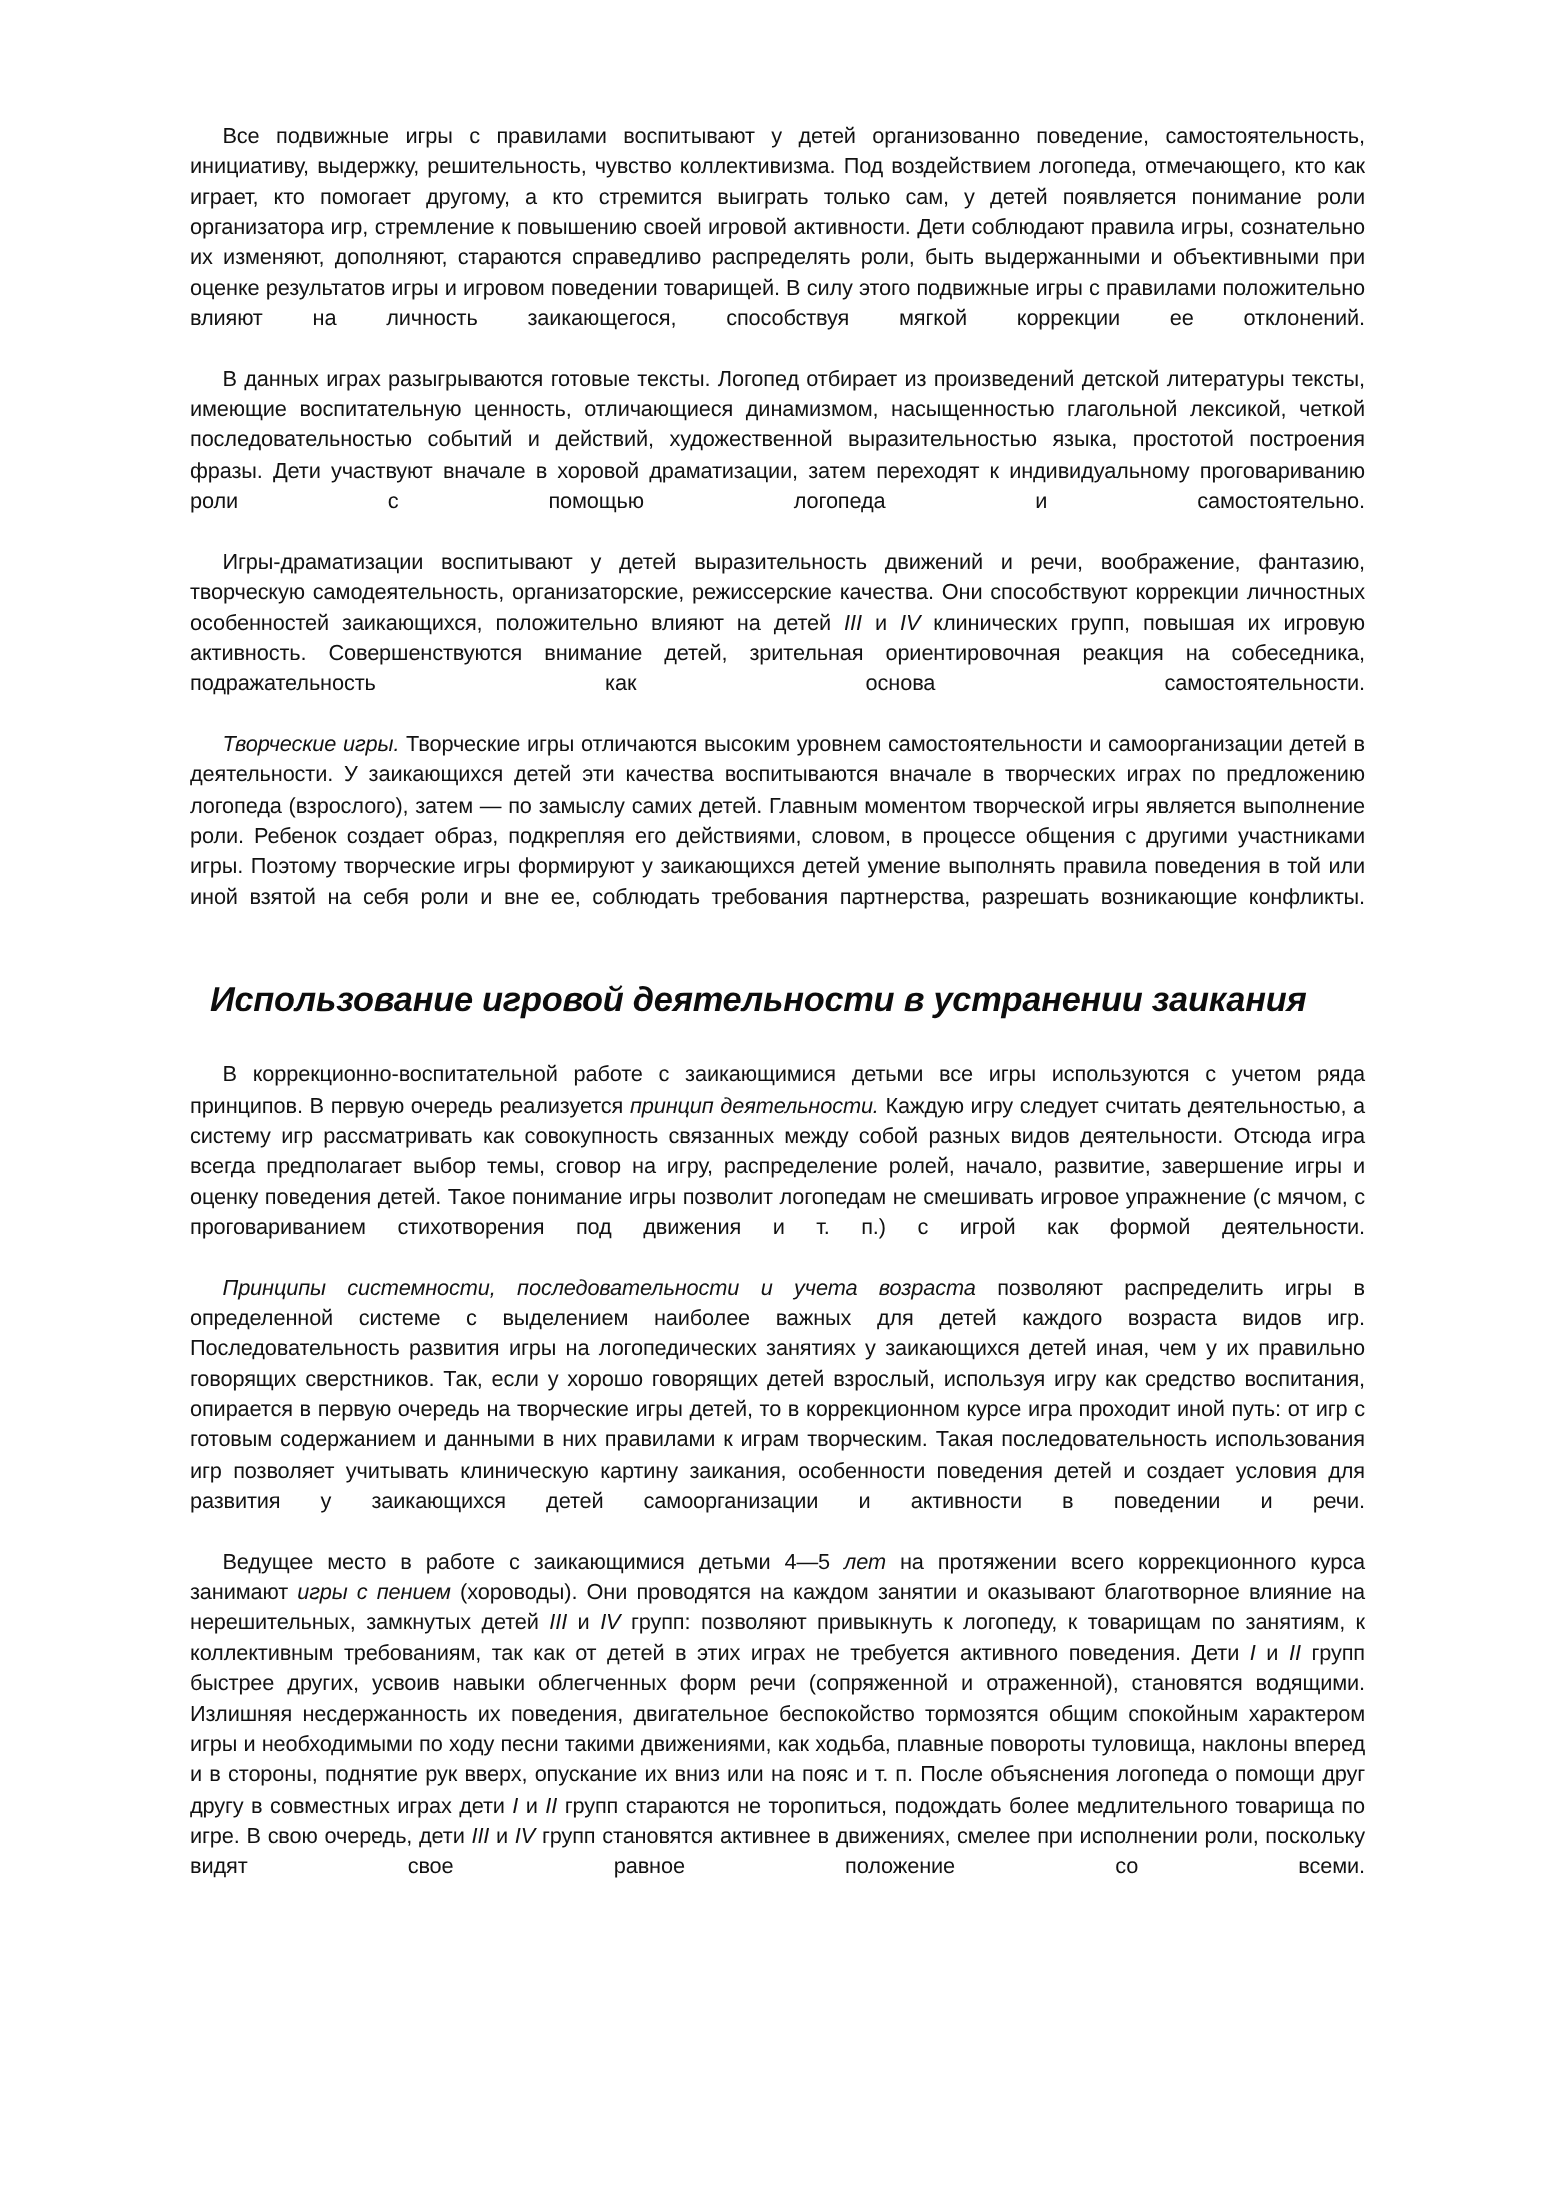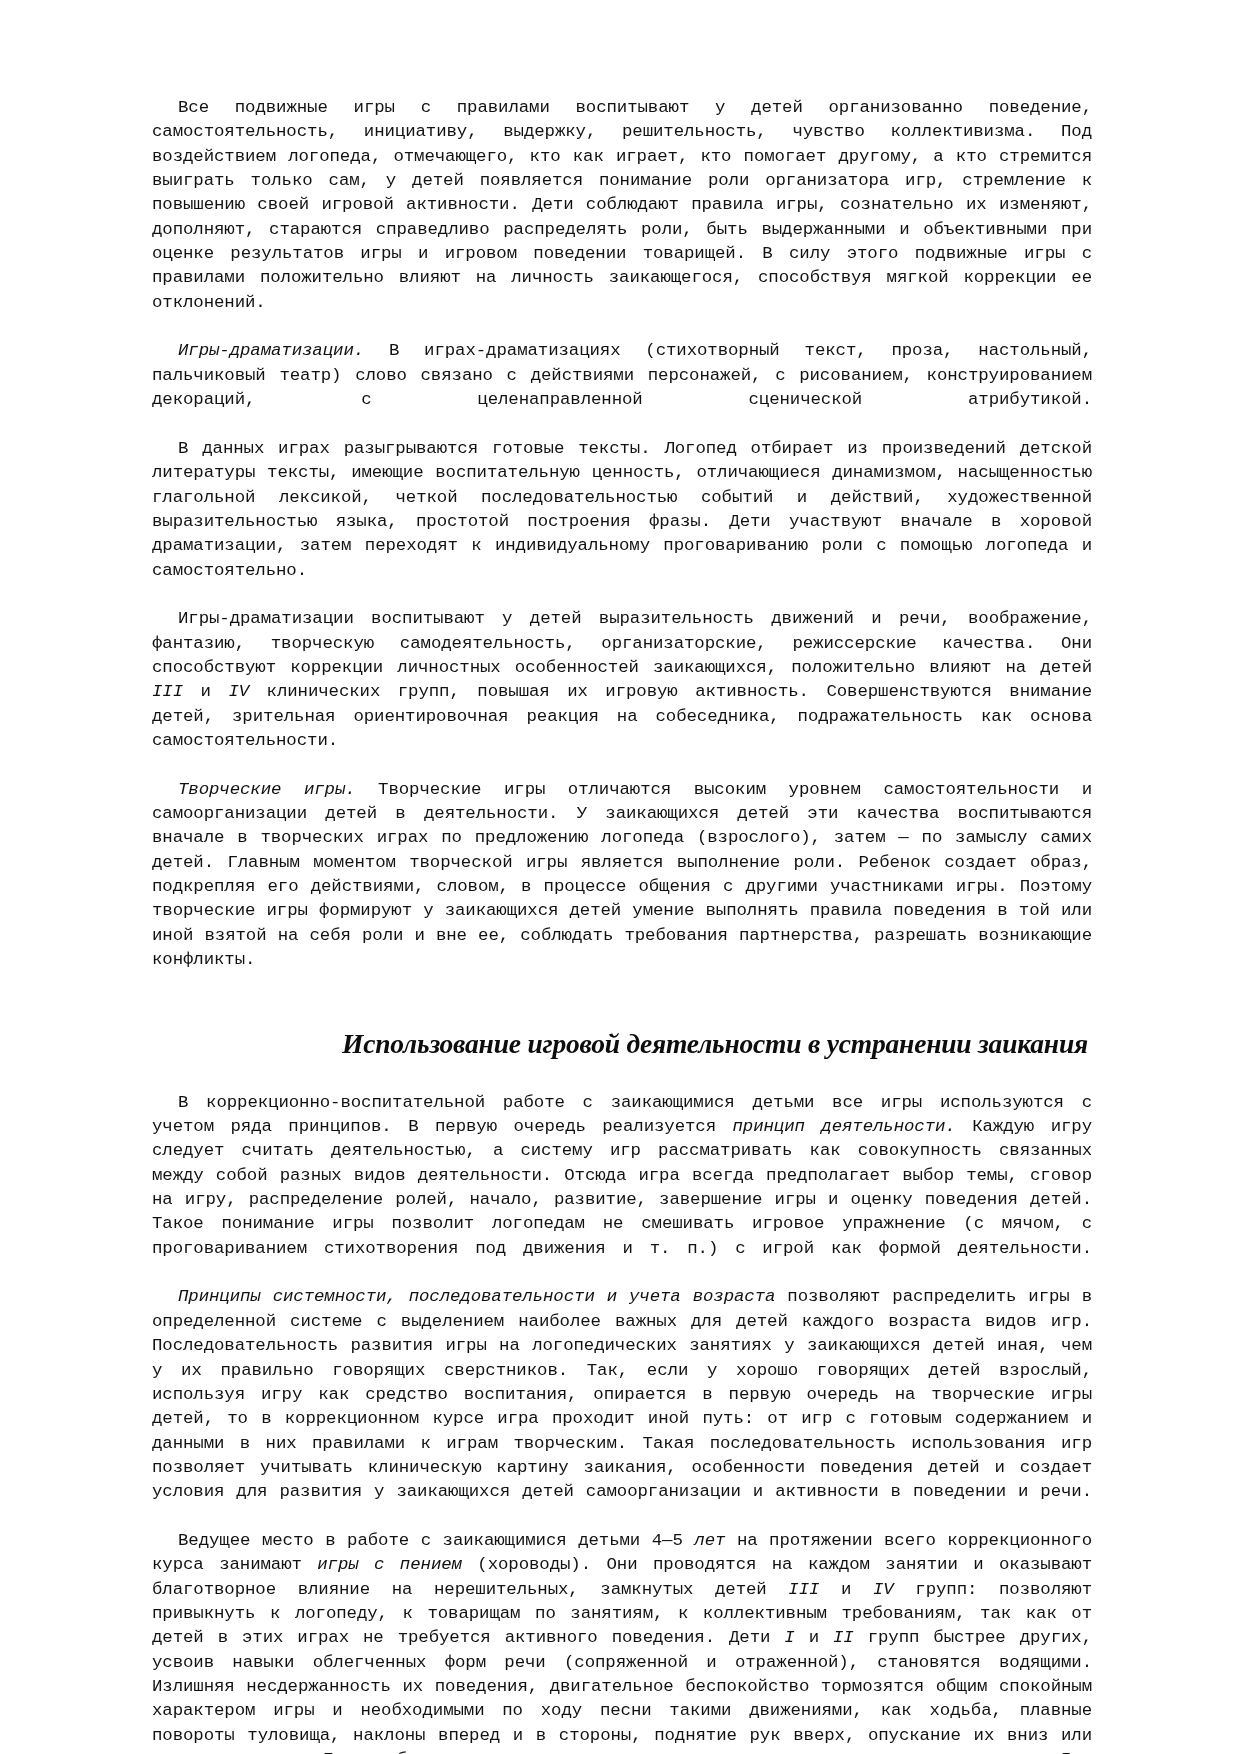--- a/index.html
+++ b/index.html
@@ -33,56 +33,54 @@
     font-size: 17.4px;
     line-height: 24.35px;
     color: #121212;
     letter-spacing: -0.1px;
     word-spacing: 0.2px;
     font-family: "Liberation Sans", sans-serif;
     -webkit-font-smoothing: none;
   }
   p.para.indent {
     text-indent: 26px;
-    font-family: Liberation Mono, monospace;
   }
   
   p.para::after {
     content: "";
     display: inline-block;
     width: 100%;
   }
   .heading {
     font-size: 27.5px;
     line-height: 34px;
     font-style: italic;
     font-weight: bold;
     color: #0d0d0d;
-    margin: 4px;
-    text-align: right;
+    margin: 16px;
+    text-align: left;
     letter-spacing: -0.2px;
-    font-family: Liberation Serif, serif;
+    font-family: Liberation Sans, sans-serif;
   }
   .heading-wrap {
     margin-top: 30px;
     margin-bottom: 30px;
   }
   .sec-block > p.para + p.para {
     margin-top: 0;
   }
 </style>
 </head>
 <body>
 
 <div class="page">
   <div class="content">
 
     <div class="sec-block">
       <p class="para indent"><span>Все подвижные игры с правилами воспитывают у детей организованно поведение, самостоятельность, инициативу, выдержку, решительность, чувство коллективизма. Под воздействием логопеда, отмечающего, кто как играет, кто помогает другому, а кто стремится выиграть только сам, у детей появляется понимание роли организатора игр, стремление к повышению своей игровой активности. Дети соблюдают правила игры, сознательно их изменяют, дополняют, стараются справедливо распределять роли, быть выдержанными и объективными при оценке результатов игры и игровом поведении товарищей. В силу этого подвижные игры с правилами положительно влияют на личность заикающегося, способствуя мягкой коррекции ее отклонений.</span></p>
-      <p class="para indent"><span class="it" style="font-style: italic;">Игры-драматизации.</span><span> В играх-драматизациях (стихотворный текст, проза, настольный, пальчиковый театр) слово связано с действиями персонажей, с рисованием, конструированием декораций, с целенаправленной сценической атрибутикой.</span></p>
       <p class="para indent"><span>В данных играх разыгрываются готовые тексты. Логопед отбирает из произведений детской литературы тексты, имеющие воспитательную ценность, отличающиеся динамизмом, насыщенностью глагольной лексикой, четкой последовательностью событий и действий, художественной выразительностью языка, простотой построения фразы. Дети участвуют вначале в хоровой драматизации, затем переходят к индивидуальному проговариванию роли с помощью логопеда и самостоятельно.</span></p>
       <p class="para indent"><span>Игры-драматизации воспитывают у детей выразительность движений и речи, воображение, фантазию, творческую самодеятельность, организаторские, режиссерские качества. Они способствуют коррекции личностных особенностей заикающихся, положительно влияют на детей </span><span class="it" style="font-style: italic;">III</span><span> и </span><span class="it" style="font-style: italic;">IV</span><span> клинических групп, повышая их игровую активность. Совершенствуются внимание детей, зрительная ориентировочная реакция на собеседника, подражательность как основа самостоятельности.</span></p>
       <p class="para indent"><span class="it" style="font-style: italic;">Творческие игры.</span><span> Творческие игры отличаются высоким уровнем самостоятельности и самоорганизации детей в деятельности. У заикающихся детей эти качества воспитываются вначале в творческих играх по предложению логопеда (взрослого), затем — по замыслу самих детей. Главным моментом творческой игры является выполнение роли. Ребенок создает образ, подкрепляя его действиями, словом, в процессе общения с другими участниками игры. Поэтому творческие игры формируют у заикающихся детей умение выполнять правила поведения в той или иной взятой на себя роли и вне ее, соблюдать требования партнерства, разрешать возникающие конфликты.</span></p>
     </div>
 
     <div class="heading-wrap">
       <h2 class="heading">Использование игровой деятельности в устранении заикания</h2>
     </div>
 
     <div class="sec-block">

